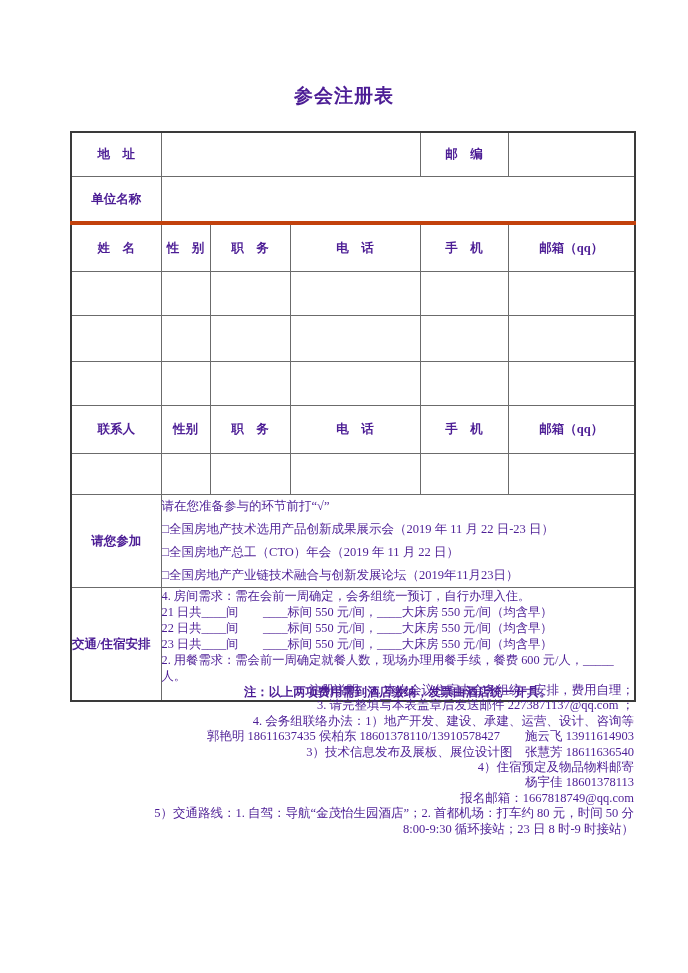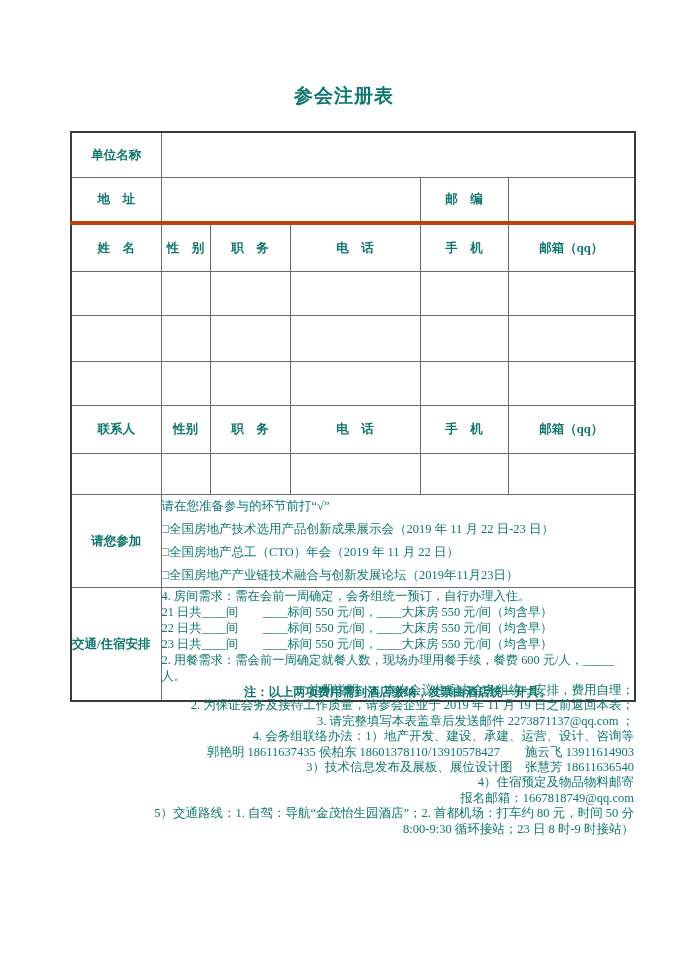--- a/index.html
+++ b/index.html
@@ -5,21 +5,21 @@
   html, body {
     margin: 0;
     padding: 0;
     background: #ffffff;
   }
   .page {
     position: relative;
     width: 688px;
     height: 844px;
     background: #ffffff;
-    color: #0f766e;
+    color: #4c1d95;
     font-family: "Liberation Serif", "DejaVu Serif", serif;
     overflow: hidden;
   }
   .doc-title {
     position: absolute;
     top: 83px;
     left: 0;
     width: 100%;
     text-align: center;
     font-size: 19px;
@@ -112,29 +112,29 @@
       <col style="width:90px">
         <col style="width:49px">
         <col style="width:80px">
       <col style="width:130px">
         <col style="width:88px">
         <col style="width:127px">
     </colgroup>
 
     <tbody>
         <tr>
-      <td class="lbl" style="height:44px">单位名称</td>
-      <td colspan="5"></td>
-    </tr>
-
-    <tr>
       <td class="lbl" style="height:43px">地　址</td>
       <td colspan="3"></td>
       <td class="lbl">邮　编</td>
       <td></td>
+    </tr>
+
+    <tr>
+      <td class="lbl" style="height:44px">单位名称</td>
+      <td colspan="5"></td>
     </tr>
 
     <tr class="thick-top">
       <td class="lbl" style="height:46px">姓　名</td>
       <td class="lbl">性　别</td>
       <td class="lbl">职　务</td>
       <td class="lbl">电　话</td>
       <td class="lbl">手　机</td>
       <td class="lbl">邮箱（qq）</td>
     </tr>
@@ -201,26 +201,26 @@
         <div class="transport-line">23 日共____间　　____标间 550 元/间，____大床房 550 元/间（均含早）</div>
         <div class="transport-line">2. 用餐需求：需会前一周确定就餐人数，现场办理用餐手续，餐费 600 元/人，_____人。</div>
         <div class="transport-line bold-line">注：以上两项费用需到酒店缴纳，发票由酒店统一开具。</div>
       </td>
     </tr>
   </tbody>
     </table>
 
   <div class="notes">
     <div class="note-line indent">注册说明：1. 本次会议住宿由会务组统一安排，费用自理；</div>
-    <div class="note-line">2. 为保证会务及接待工作质量，请参会企业于 2019 年 11 月 19 日之前返回本表；</div>
     <div class="note-line">3. 请完整填写本表盖章后发送邮件 2273871137@qq.com ；</div>
     <div class="note-line">4. 会务组联络办法：1）地产开发、建设、承建、运营、设计、咨询等</div>
     <div class="note-line">郭艳明 18611637435 侯柏东 18601378110/13910578427　　施云飞 13911614903</div>
     <div class="note-line">3）技术信息发布及展板、展位设计图　张慧芳 18611636540</div>
     <div class="note-line">4）住宿预定及物品物料邮寄</div>
+    <div class="note-line">杨宇佳 18601378113</div>
     <div class="note-line">报名邮箱：1667818749@qq.com</div>
     <div class="note-line">5）交通路线：1. 自驾：导航“金茂怡生园酒店”；2. 首都机场：打车约 80 元，时间 50 分</div>
     <div class="note-line">8:00-9:30 循环接站；23 日 8 时-9 时接站）</div>
   </div>
 
   <div class="page-number">5</div>
 
 </div>
 
 </body></html>

